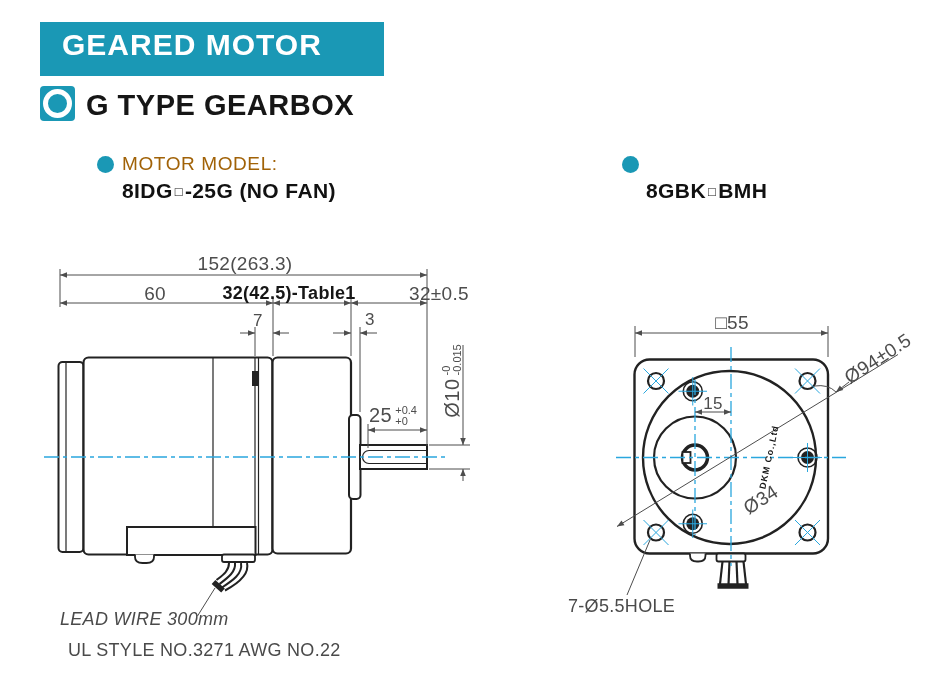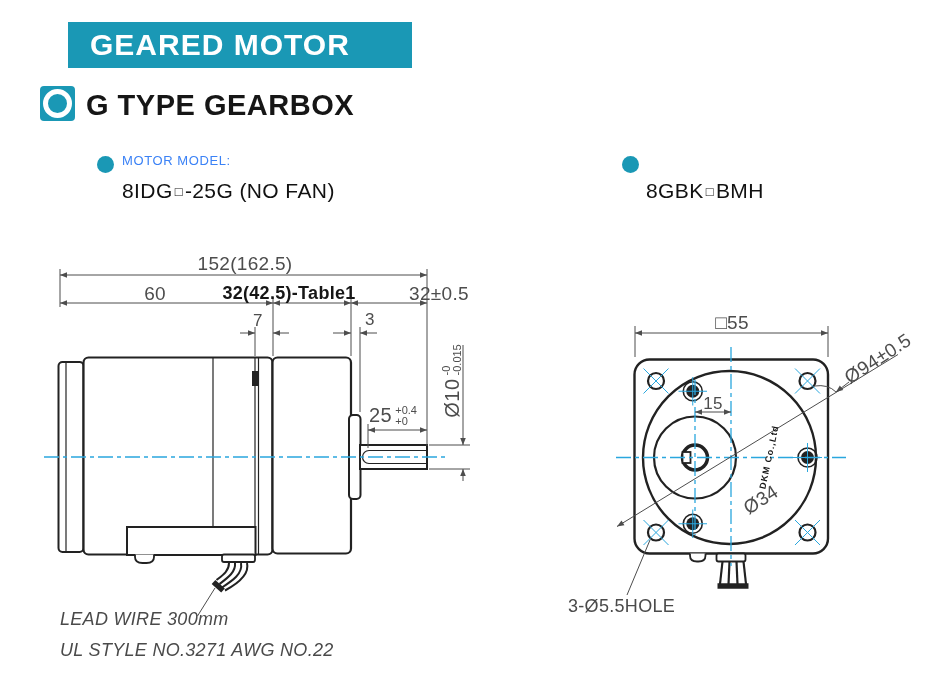--- a/index.html
+++ b/index.html
@@ -3,30 +3,30 @@
 <meta charset="utf-8">
 <style>
   :root{
     --accent:#1a98b5; --centerline:#2aa7de; --line:#222222; --dim:#4d4d4d;
   }
   html,body{margin:0;padding:0;background:#fff;}
   #page{position:relative;width:931px;height:677px;background:#fff;overflow:hidden;
         font-family:"Liberation Sans", sans-serif;}
   .abs{position:absolute;}
   
-  #banner{left:40px;top:22px;width:344px;height:46px;background:var(--accent);
+  #banner{left:40px;top:22px;width:344px;height:54px;background:var(--accent);
           color:#fff;font-size:30px;font-weight:bold;line-height:46px;
-          padding-left:22px;box-sizing:border-box;letter-spacing:1px;margin-left:28px;}
+          padding-left:22px;box-sizing:border-box;letter-spacing:1px;}
   #sec-icon{left:40px;top:86px;width:35px;height:35px;background:var(--accent);
             border-radius:4px;display:flex;align-items:center;justify-content:center;}
   #sec-icon .ring{width:19px;height:19px;border:5px solid #fff;border-radius:50%;}
   #sec-title{left:86px;top:89px;font-size:29px;font-weight:bold;color:#161616;letter-spacing:.5px;}
   .bullet{width:17px;height:17px;border-radius:50%;background:var(--accent);}
-  .model-label{font-size:13px;color:#3b82f6;letter-spacing:.6px;text-align:right;}
-  .model-value{font-size:21px;font-weight:normal;color:#111;letter-spacing:.4px;}
+  .model-label{font-size:19px;color:#a16207;letter-spacing:.6px;text-align:right;}
+  .model-value{font-size:21px;font-weight:bold;color:#111;letter-spacing:.4px;}
   .model-value .box{font-size:13px;vertical-align:2px;margin:0 2px;}
   
   .dimtxt{font-size:19px;color:var(--dim);text-align:center;letter-spacing:.3px;white-space:nowrap;}
   .dimtxt.small{font-size:17px;}
   .dimtxt.bold{font-size:18px;color:#161616;font-weight:bold;}
   .note{font-size:18px;color:#4a4a4a;letter-spacing:.3px;white-space:nowrap;}
   .tolblock{display:flex;align-items:flex-end;color:var(--dim);}
   .tolblock .main{font-size:20px;letter-spacing:.5px;}
   .tolblock .tol{display:flex;flex-direction:column;font-size:11px;line-height:11px;margin-left:3px;}
   .rot{display:flex;align-items:center;justify-content:center;}
@@ -181,21 +181,21 @@
         <line x1="828" y1="326" x2="828" y2="357"></line>
         <line x1="695" y1="412" x2="731" y2="412" marker-start="url(#arr)" marker-end="url(#arr)"></line>
         <line x1="617" y1="526.5" x2="898" y2="354.5" marker-start="url(#arr)"></line>
         <line x1="849" y1="382" x2="836" y2="392" marker-end="url(#arr)"></line>
         <path d="M814.5 386 Q828 384 836 392"></path>
         <line x1="650" y1="540" x2="627" y2="595"></line>
       </g>
     </g>
   </svg>
 
-  <div class="abs dimtxt" style="left:160px;top:253px;width:170px;">152(162.5)</div>
+  <div class="abs dimtxt" style="left:160px;top:253px;width:170px;">152(263.3)</div>
   <div class="abs dimtxt" style="left:120px;top:283px;width:70px;">60</div>
   <div class="abs dimtxt bold" style="left:210px;top:283px;width:158px;">32(42.5)-Table1</div>
   <div class="abs dimtxt" style="left:352px;top:283px;width:78px;padding-left:48px;">32±0.5</div>
   <div class="abs dimtxt small" style="left:246px;top:311px;width:24px;">7</div>
   <div class="abs dimtxt small" style="left:358px;top:310px;width:24px;">3</div>
 
   <div class="abs tolblock" style="left:369px;top:404px;">
     <span class="main">25</span>
     <span class="tol">
       <span>+0.4</span>
@@ -209,19 +209,19 @@
       <span>-0</span>
       <span>-0.015</span>
     </span>
   </div>
 
   <div class="abs dimtxt" style="left:692px;top:312px;width:80px;">□55</div>
   <div class="abs dimtxt rot" style="left:818px;top:347px;width:120px;height:24px;transform:rotate(-33deg);">Ø94±0.5</div>
   <div class="abs dimtxt small" style="left:698px;top:394px;width:30px;">15</div>
   <div class="abs dimtxt rot" style="left:731px;top:489px;width:60px;height:22px;transform:rotate(-33deg);">Ø34</div>
 
-  <div class="abs note" style="left:568px;top:596px;">3-Ø5.5HOLE</div>
+  <div class="abs note" style="left:568px;top:596px;">7-Ø5.5HOLE</div>
   <div class="abs note" style="left:60px;top:609px;font-style:italic;">LEAD WIRE 300mm</div>
-  <div class="abs note" style="left:60px;top:640px;font-style:italic;">UL STYLE NO.3271 AWG NO.22</div>
+  <div class="abs note" style="left:68px;top:640px;">UL STYLE NO.3271 AWG NO.22</div>
 
   <div id="stamp" class="abs rot" style="left:729px;top:447px;width:80px;height:20px;transform:rotate(-78deg);">DKM Co.,Ltd</div>
 
 </div>
 
 </body></html>

